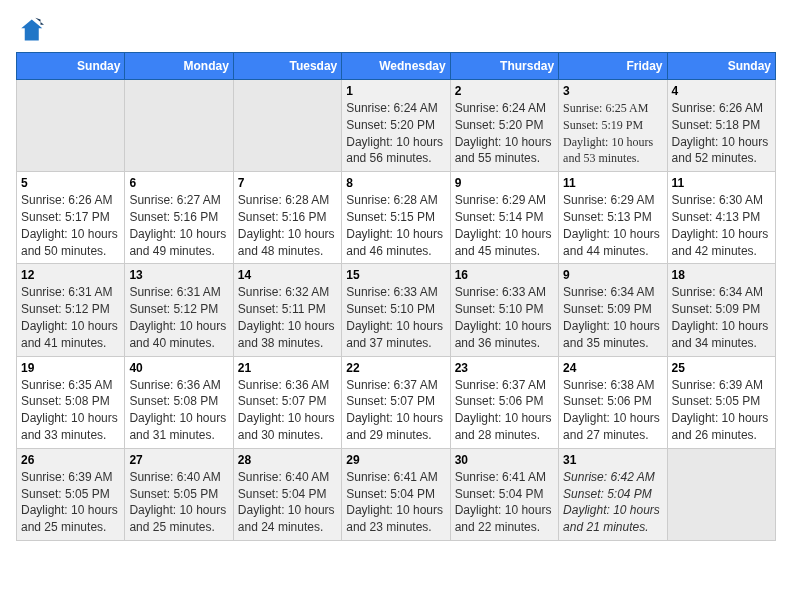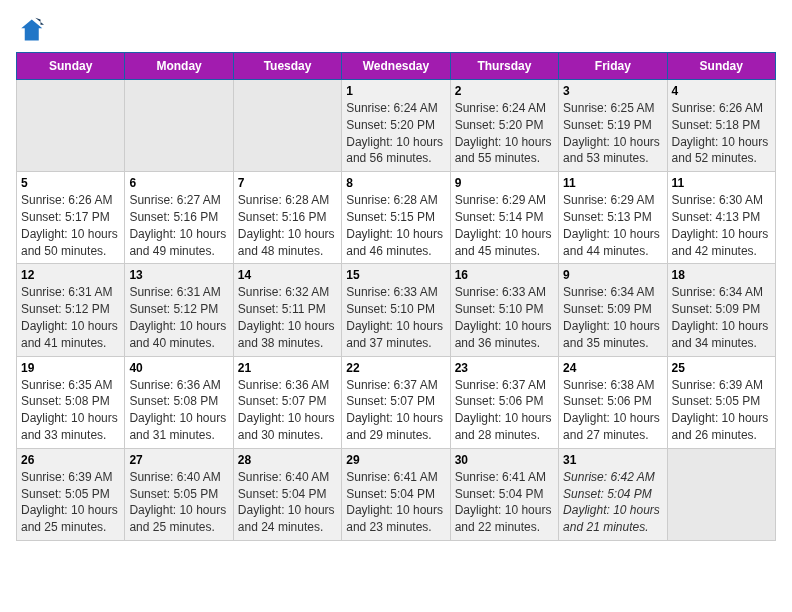--- a/index.html
+++ b/index.html
@@ -36,24 +36,24 @@
     .subtitle {
       font-size: 14px;
       color: #333;
     }
     .calendar {
       width: 100%;
       border-collapse: collapse;
       font-size: 11px;
     }
     .calendar th {
-      background: #a21caf;
+      background: #3b82f6;
       color: #fff;
       padding: 6px 4px;
-      text-align: center;
+      text-align: right;
       font-size: 12px;
       border: 1px solid #1a5fa8;
     }
     .calendar td {
       border: 1px solid #ccc;
       vertical-align: top;
       padding: 4px;
       width: calc(100% / 7);
       min-height: 80px;
       background: #fff;
@@ -124,21 +124,21 @@
         </td>
         <td>
           <div class="day-num">2</div>
           <div class="day-info" style="white-space: pre-line;">Sunrise: 6:24 AM
 Sunset: 5:20 PM
 Daylight: 10 hours
 and 55 minutes.</div>
         </td>
         <td>
           <div class="day-num">3</div>
-          <div class="day-info" style="white-space: pre-line;">Sunrise: 6:25 AM
+          <div class="day-info" style="white-space: pre-line; font-family: Liberation Serif, serif;">Sunrise: 6:25 AM
 Sunset: 5:19 PM
 Daylight: 10 hours
 and 53 minutes.</div>
         </td>
         <td>
           <div class="day-num">4</div>
           <div class="day-info" style="white-space: pre-line;">Sunrise: 6:26 AM
 Sunset: 5:18 PM
 Daylight: 10 hours
 and 52 minutes.</div>

